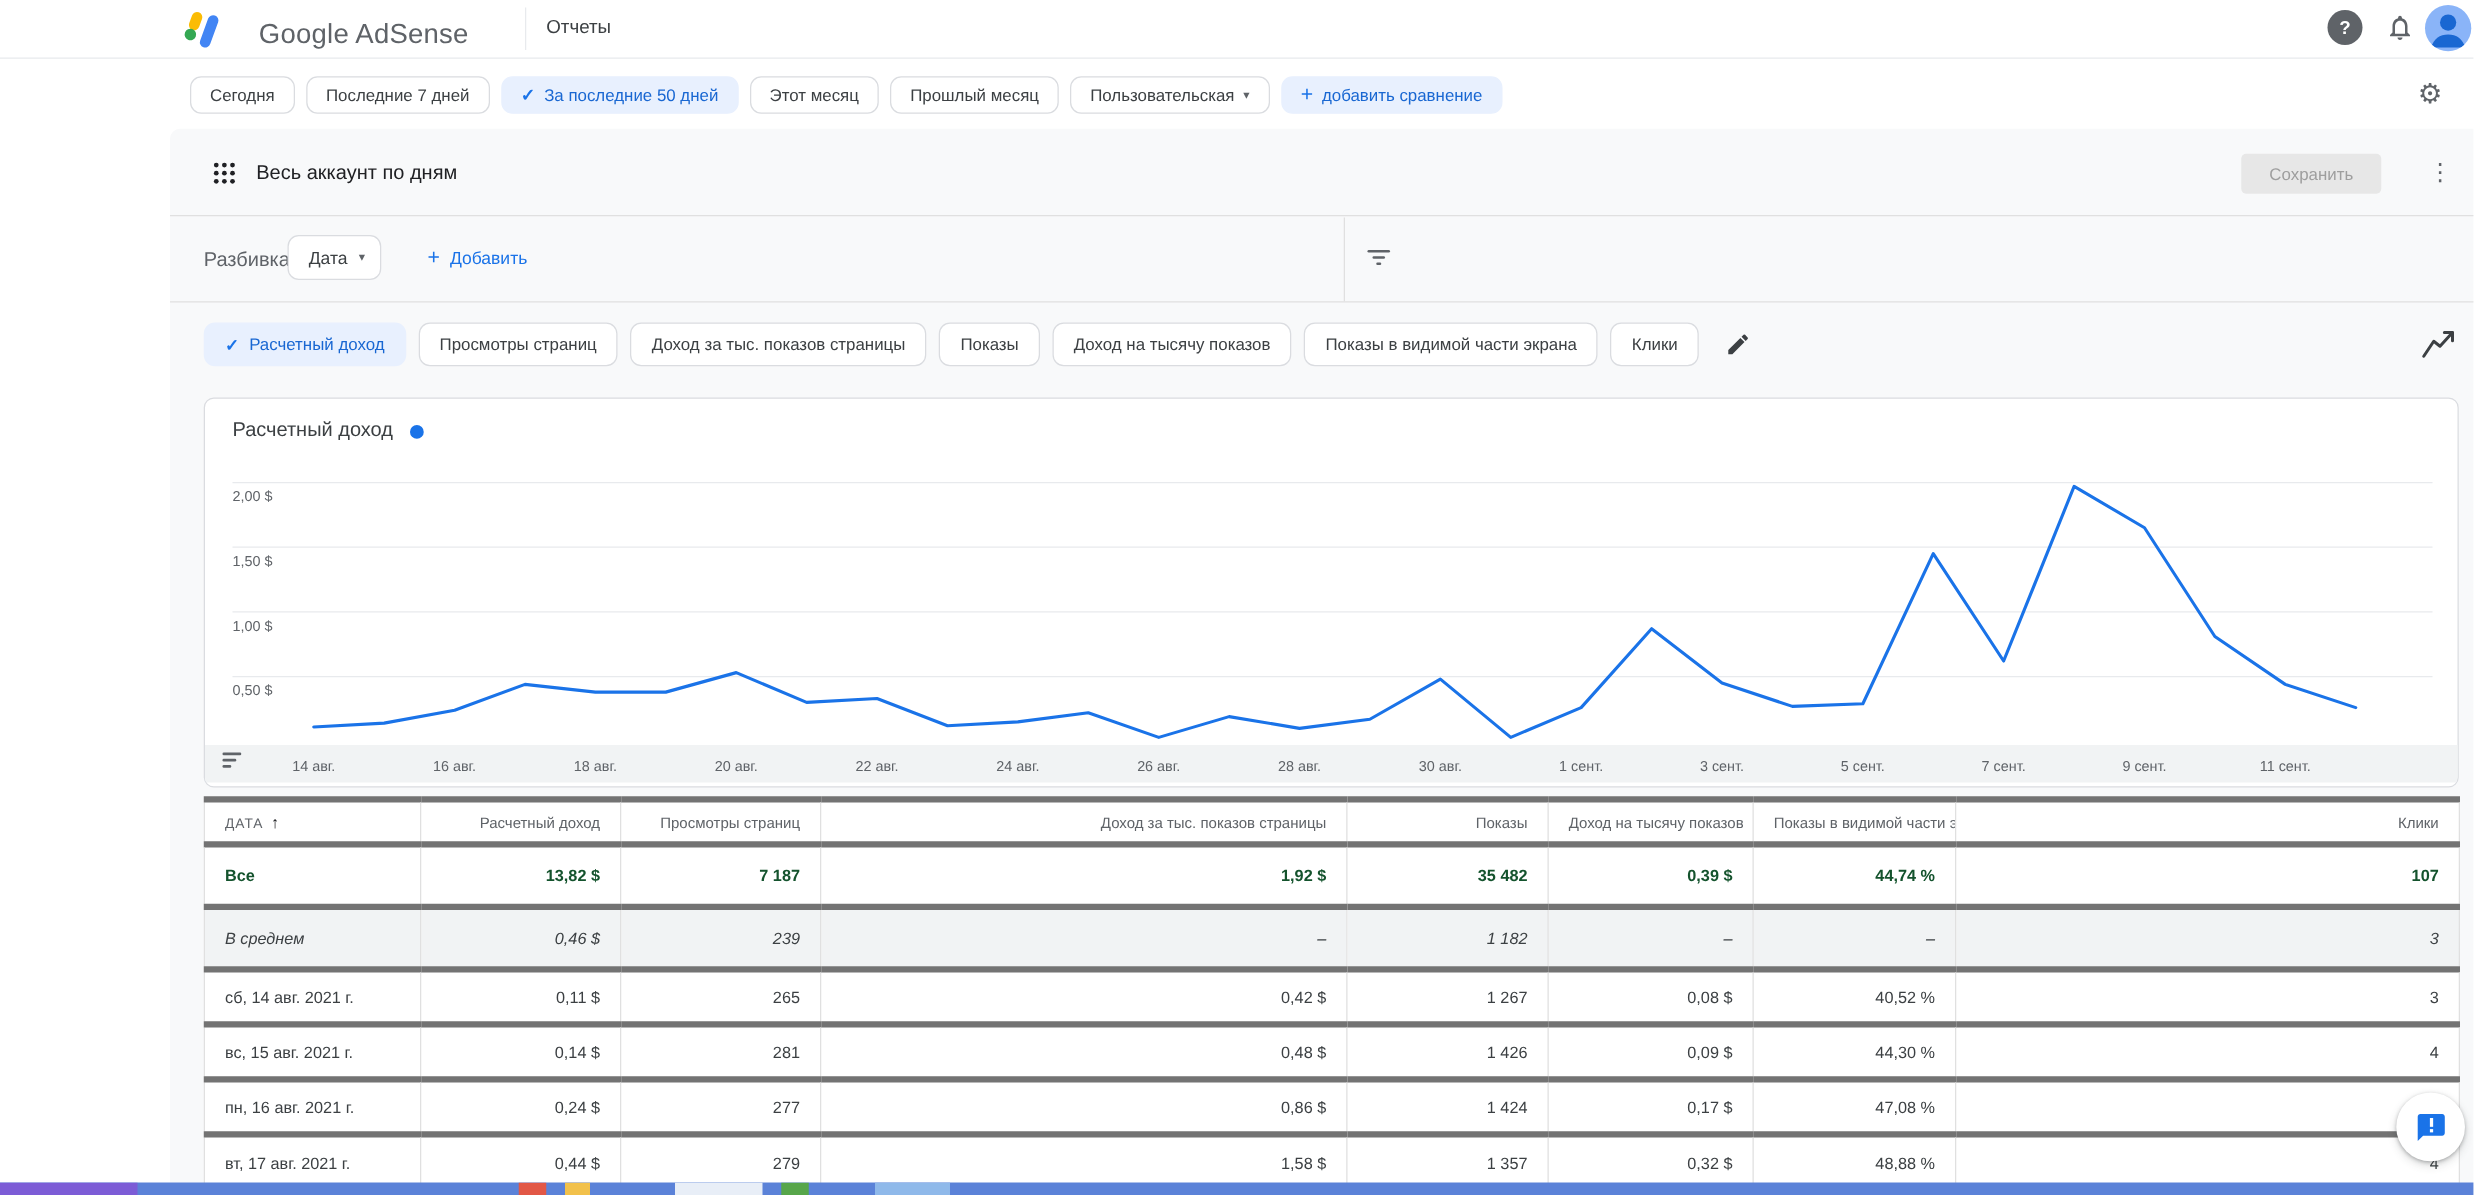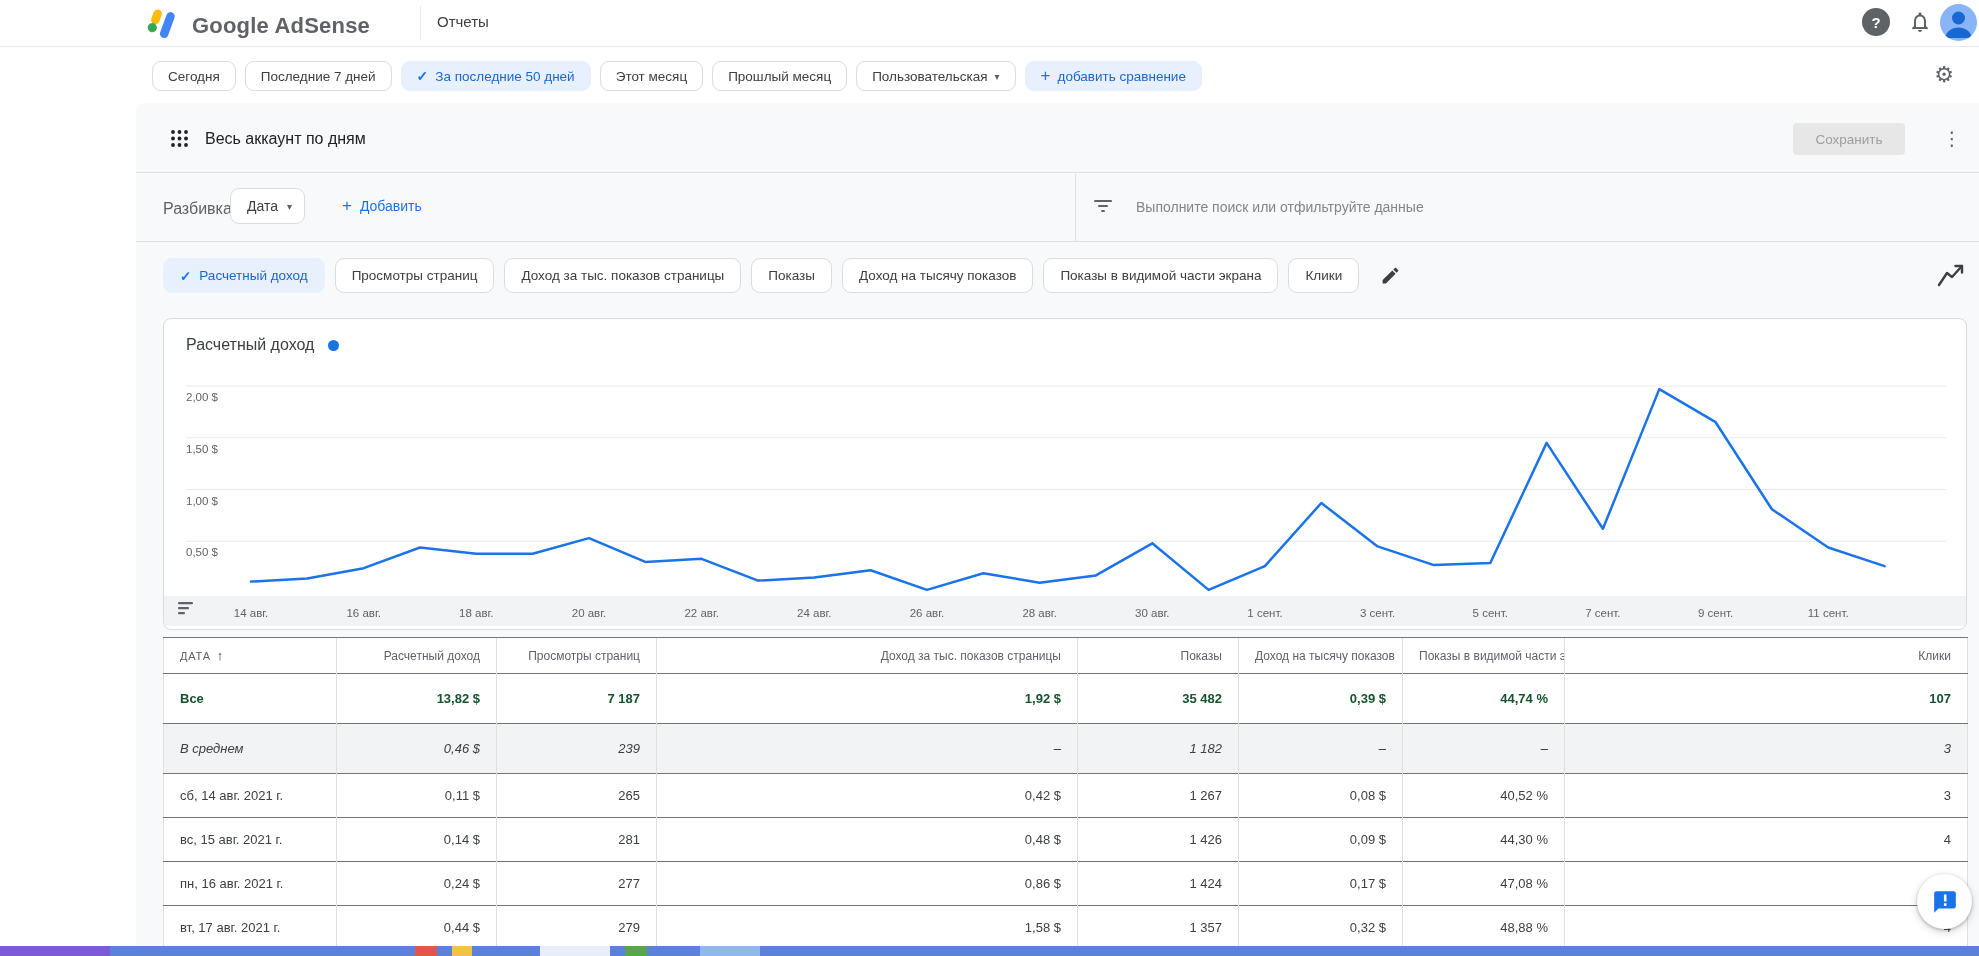--- a/index.html
+++ b/index.html
@@ -2,21 +2,21 @@
 <html><head>
 <meta charset="utf-8">
 <style>
   * { margin:0; padding:0; box-sizing:border-box; }
   html,body { background:#fff; }
   body { font-family:"Liberation Sans","DejaVu Sans",sans-serif; }
   #page { position:relative; width:1979px; height:956px; background:#fff; overflow:hidden; }
 
   
   .topbar { position:absolute; left:0; top:0; width:1979px; height:47px; background:#fff; border-bottom:1px solid #e8eaed; }
-  .logo { position:absolute; left:144px; top:7px; display:flex; align-items:center; gap:12px;font-weight:bold; }
+  .logo { position:absolute; left:144px; top:7px; display:flex; align-items:center; gap:27px; }
   .logo-text { font-size:22px; color:#5f6368; letter-spacing:.2px; }
   .nav-divider { position:absolute; left:420px; top:6px; width:1px; height:34px; background:#e8eaed; }
   .nav-reports { position:absolute; left:437px; top:13px; font-size:15px; color:#3c4043; cursor:pointer; }
   .help-btn { position:absolute; left:1862px; top:8px; width:28px; height:28px; border-radius:50%; background:#5f6368; color:#fff; font-size:15px; font-weight:bold; display:flex; align-items:center; justify-content:center; cursor:pointer; }
   .bell-btn { position:absolute; left:1908px; top:10px; width:24px; height:24px; cursor:pointer; }
   .avatar { position:absolute; left:1940px; top:4px; width:37px; height:37px; border-radius:50%; background:#8ab4f8; overflow:hidden; cursor:pointer; }
   .avatar svg { display:block; }
 
   
   .datebar { position:absolute; left:152px; top:61px; display:flex; gap:9px; }
@@ -59,21 +59,21 @@
   
   .chart-card { position:absolute; left:27px; top:215px; width:1804px; height:312px; background:#fff; border:1px solid #dadce0; border-radius:8px; overflow:hidden; }
   .chart-title-row { position:absolute; left:22px; top:17px; display:flex; align-items:center; gap:14px; }
   .chart-title { font-size:16px; color:#3c4043; }
   .legend-dot { width:11px; height:11px; border-radius:50%; background:#1a73e8; }
   #chart-svg { position:absolute; left:0; top:37px; }
   #chart-svg text { font-family:"Liberation Sans","DejaVu Sans",sans-serif; }
 
   
   .data-table { position:absolute; left:27px; top:534px; width:1804px; border-collapse:collapse; table-layout:fixed; background:#fff; border:1px solid #e0e0e0; border-bottom:none; }
-  .data-table th, .data-table td { border-left:1px solid #e0e0e0; border-top:1px solid #737373; overflow:hidden; white-space:nowrap; }
+  .data-table th, .data-table td { border-left:1px solid #e0e0e0; border-top:5px solid #737373; overflow:hidden; white-space:nowrap; }
   .data-table th:first-child, .data-table td:first-child { border-left:none; }
   .data-table th { height:36px; font-weight:normal; font-size:12px; color:#5f6368; text-align:right; padding:0 16px; cursor:pointer; }
   .data-table th.th-first { text-align:left; }
   .th-date-label { font-size:11px; letter-spacing:.8px; }
   .sort-arrow { color:#202124; font-size:13px; margin-left:6px; }
   .data-table td { font-size:13px; color:#3c4043; text-align:right; padding:0 16px; }
   .data-table td.td-first { text-align:left; }
   .row-total td { height:50px; font-weight:bold; color:#14532d; }
   .row-average td { height:50px; font-style:italic; background:#f1f3f4; }
   .row-day td { height:44px; }
@@ -186,21 +186,20 @@
       <div class="vdiv"></div>
       <span class="filter-icon">
         <svg width="20" height="16" viewBox="0 0 20 16">
             <g fill="#5f6368">
               <rect x="1" y="2" width="18" height="2" rx="1"></rect>
               <rect x="5" y="7" width="10" height="2" rx="1"></rect>
               <rect x="8" y="12" width="4" height="2" rx="1"></rect>
             </g>
           </svg>
       </span>
-      <input class="search-input" type="text" placeholder="Выполните поиск или отфильтруйте данные" style="">
     </div>
     <div class="hdiv2"></div>
 
     <div class="chips-row">
       <button class="chip selected">
           <span class="check">✓</span>
           <span>Расчетный доход</span>
         </button>
       <button class="chip">
           <span>Просмотры страниц</span>

